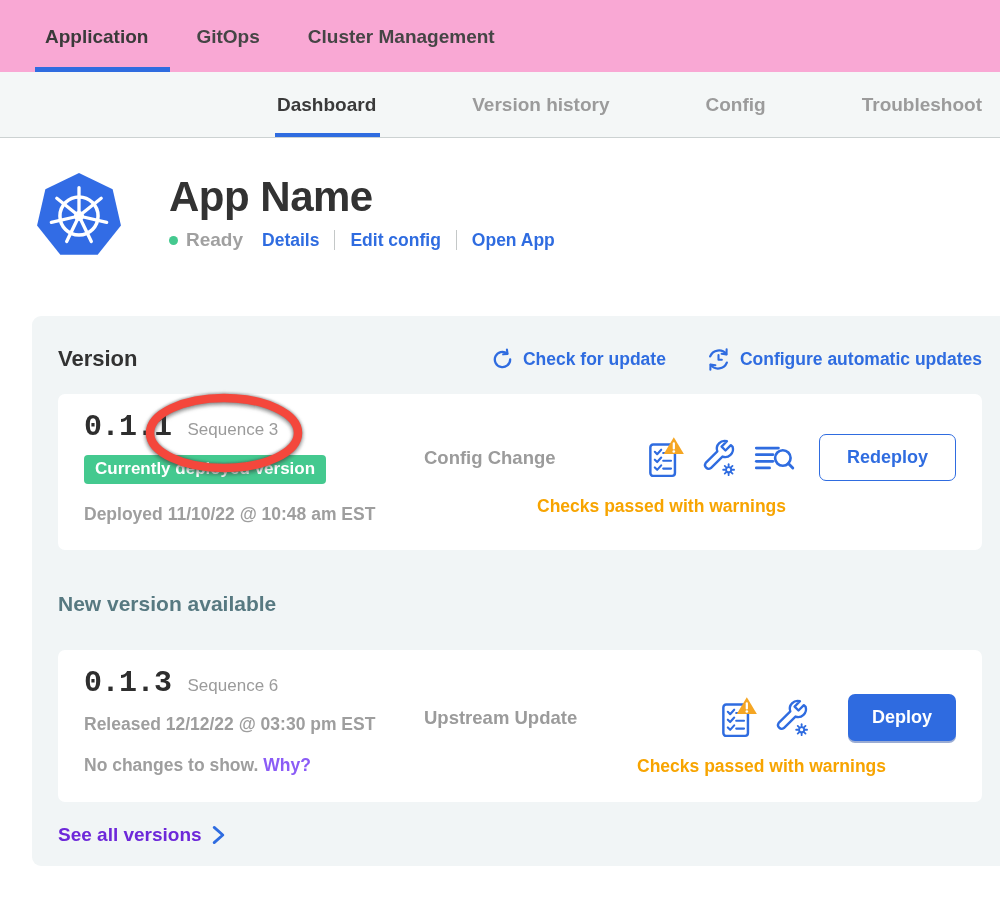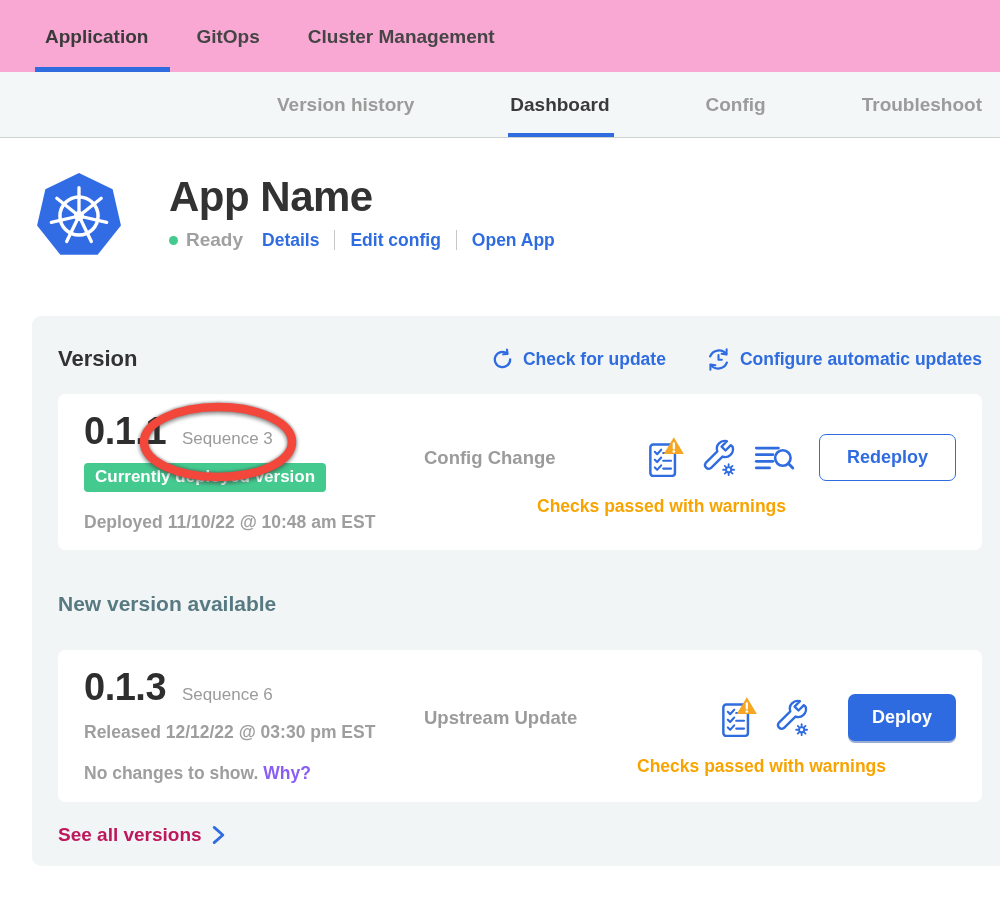--- a/index.html
+++ b/index.html
@@ -39,21 +39,21 @@
   .plink + .plink { margin-left:40px; }
   .plink svg { margin-right:9px; }
 
   .vcard { background:#fff; border-radius:7px; padding:18px 26px; display:flex; align-items:stretch; }
   .vcard-1 { margin-top:22px; height:156px; }
   .vcard-2 { margin-top:34px; height:152px; }
   .vc-left { width:340px; flex:0 0 340px; }
   .vc-right { flex:1; display:flex; flex-direction:column; }
 
   .v-row { display:flex; align-items:baseline; position:relative; }
-  .v-num { font-size:38px; font-weight:700; color:#2e2e2e; letter-spacing:-0.5px; line-height:1.05; }
+  .v-num { font-size:30px; font-weight:700; color:#2e2e2e; letter-spacing:-0.5px; line-height:1.05;font-family:Liberation Mono, monospace; }
   .v-seq { font-size:17px; color:#9b9b9b; margin-left:16px; }
   .seq-wrap { position:relative; display:inline-block; }
   .annotation { position:absolute; left:-32px; top:-32px; pointer-events:none;
                 filter:drop-shadow(0 2px 2px rgba(55,55,55,.55)) drop-shadow(0 -1px 1px rgba(55,55,55,.35)); }
 
   .badge-deployed { display:inline-block; margin-top:11px; background:#44c98f; color:#fff; font-size:17px; font-weight:700; padding:4px 11px 5px 11px; border-radius:4px; }
   .meta-line { margin-top:20px; font-size:17.5px; font-weight:700; color:#9e9e9e; }
   .meta-line .why { color:#8b5cf6; cursor:pointer; }
 
   .action-row { display:flex; align-items:center; }
@@ -69,39 +69,39 @@
   .btn-outline { margin-left:24px; background:#fff; color:#2f6ce0; border:1.5px solid #2f6ce0; padding:12px 27px; }
   .btn-fill { margin-left:22px; background:#2f6be0; color:#fff; border:none; padding:13px 24px; box-shadow:0 2px 0 rgba(30,70,160,.45); }
 
   .warn-row { display:flex; justify-content:flex-end; margin-top:15px; }
   .warn-text { font-size:17.5px; font-weight:700; color:#f7a400; cursor:pointer; }
   .wr-1 { margin-right:170px; }
   .wr-2 { margin-right:70px; }
 
   .new-version-heading { margin:42px 0 0 0; font-size:21px; font-weight:700; color:#577981; }
 
-  .see-all { display:flex; align-items:center; margin-top:22px; color:#be185d; font-size:19px; font-weight:700; cursor:pointer; }
+  .see-all { display:flex; align-items:center; margin-top:22px; color:#6d28d9; font-size:19px; font-weight:700; cursor:pointer; }
   .see-all svg { margin-left:10px; }
 
   .ic { stroke:#2f6ce0; fill:none; stroke-linecap:round; stroke-linejoin:round; }
 </style>
 </head>
 <body>
 
 <div class="page">
 
   <div class="top-nav">
     <div class="top-tab active">Application</div>
     <div class="top-tab">GitOps</div>
     <div class="top-tab">Cluster Management</div>
   </div>
 
   <div class="sub-nav">
+    <div class="sub-tab active">Dashboard</div>
     <div class="sub-tab">Version history</div>
-    <div class="sub-tab active">Dashboard</div>
     <div class="sub-tab">Config</div>
     <div class="sub-tab">Troubleshoot</div>
   </div>
 
   <div class="app-header">
     <svg class="k8s-logo" viewBox="0 0 90 90">
       <polygon points="45,1 79.4,17.6 87.9,54.8 64.1,84.6 25.9,84.6 2.1,54.8 10.6,17.6" fill="#326ce5"></polygon>
       <g stroke="#fff" stroke-width="3.4" stroke-linecap="round">
         <line x1="45" y1="45" x2="45" y2="16"></line>
         <line x1="45" y1="45" x2="67.7" y2="26.9"></line>

